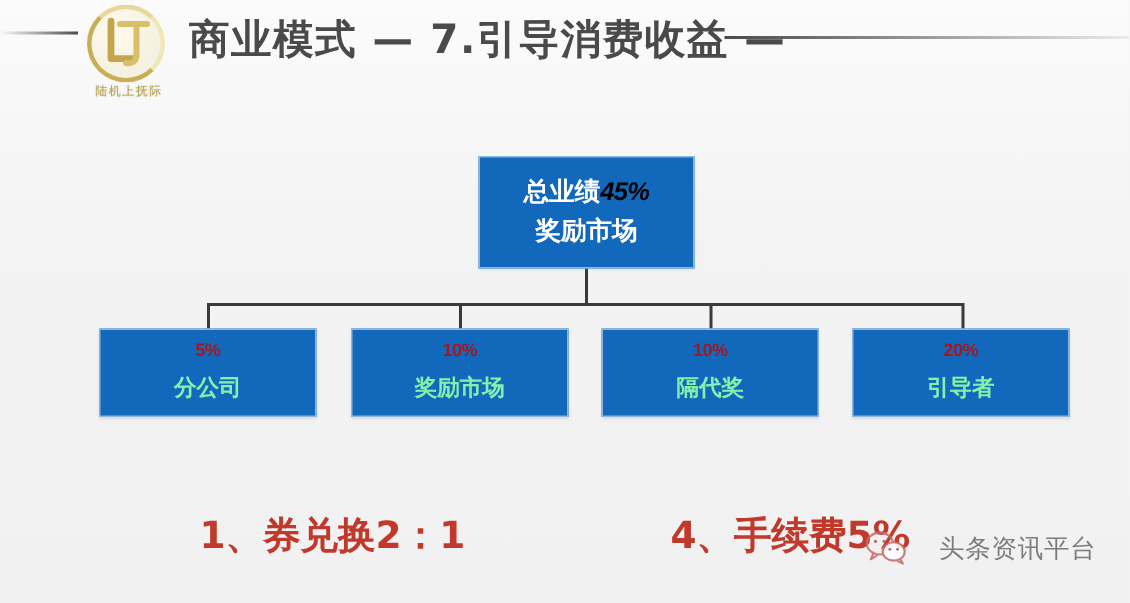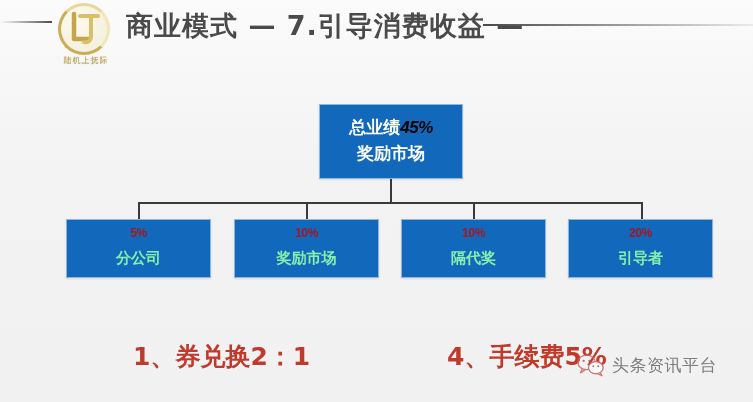--- a/index.html
+++ b/index.html
@@ -218,21 +218,21 @@
   #note-1 { left: 133px; }
   #note-2 { left: 447px; }
 
   
   #watermark {
     position: absolute;
     left: 577px;
     top: 353px;
     display: flex;
     align-items: center;
-    gap: 7px;
+    gap: 21px;
     opacity: 0.88;
   }
   #watermark .wm-text {
     font-size: 17px;
     color: #6e6e6e;
     white-space: nowrap;
     font-family: "DejaVu Sans", sans-serif;
     letter-spacing: 0.5px;
   }
   #wechat-icon { width: 28px; height: 24px; flex: none; }

